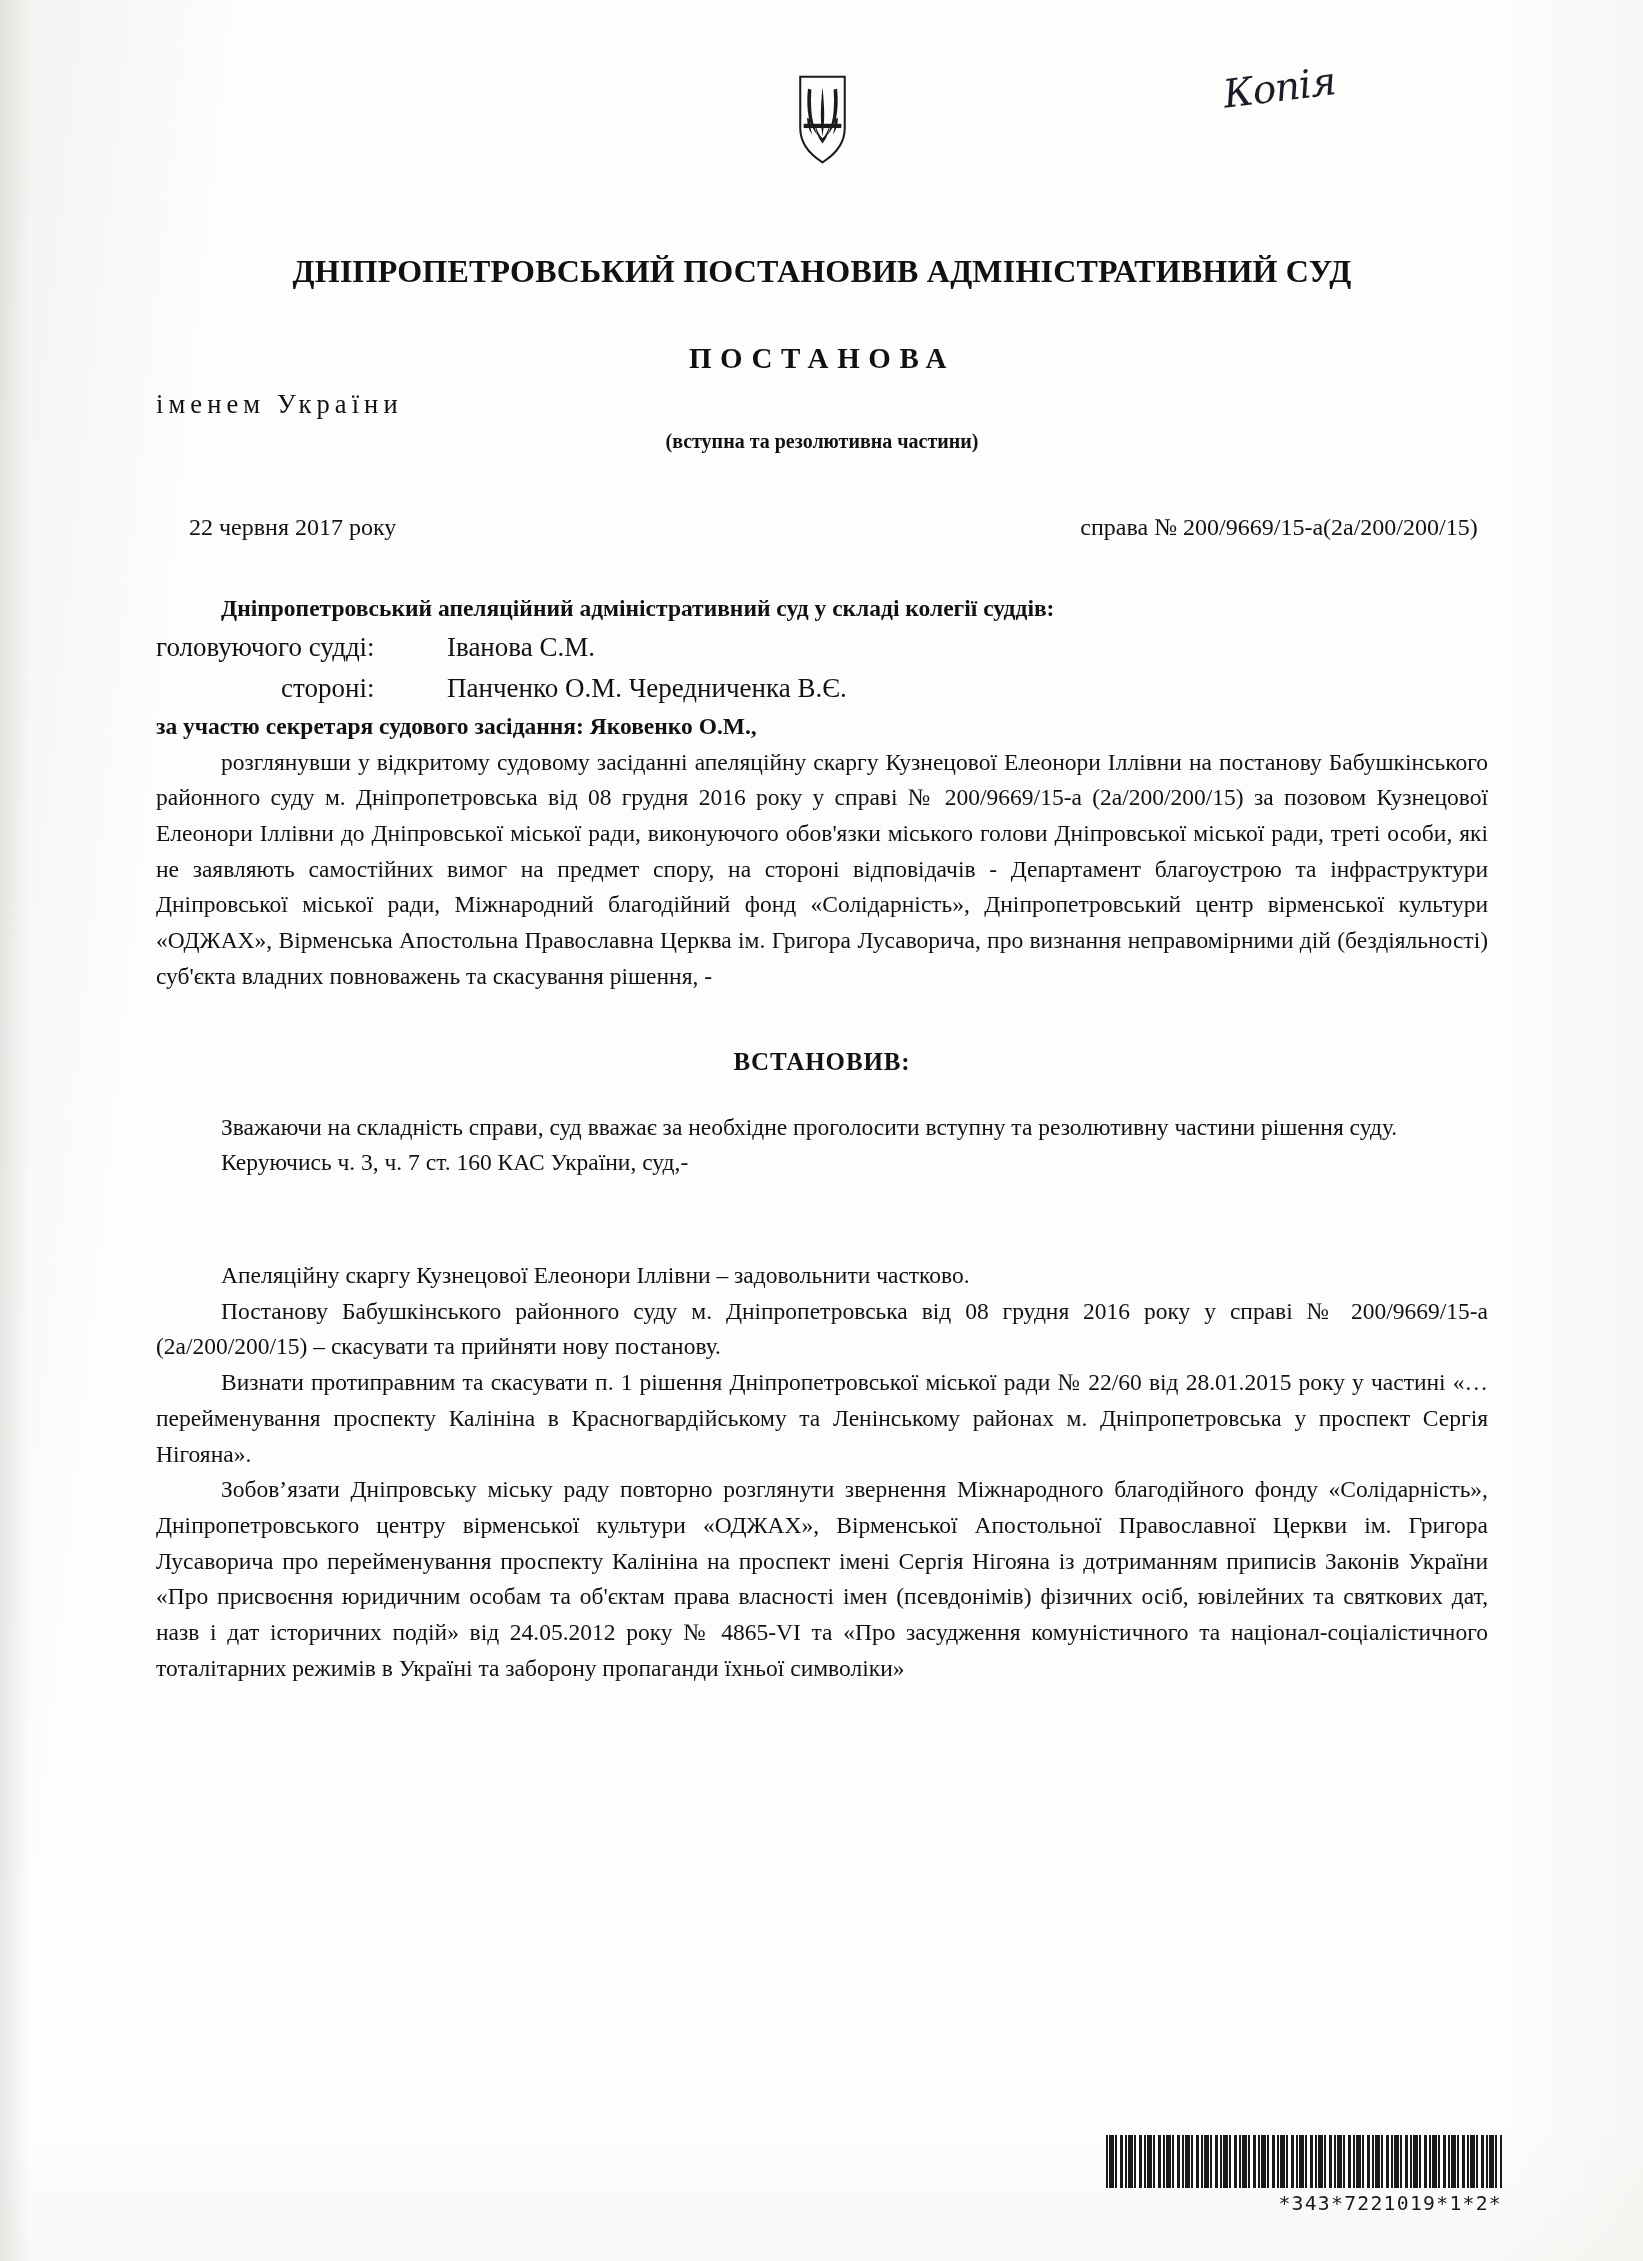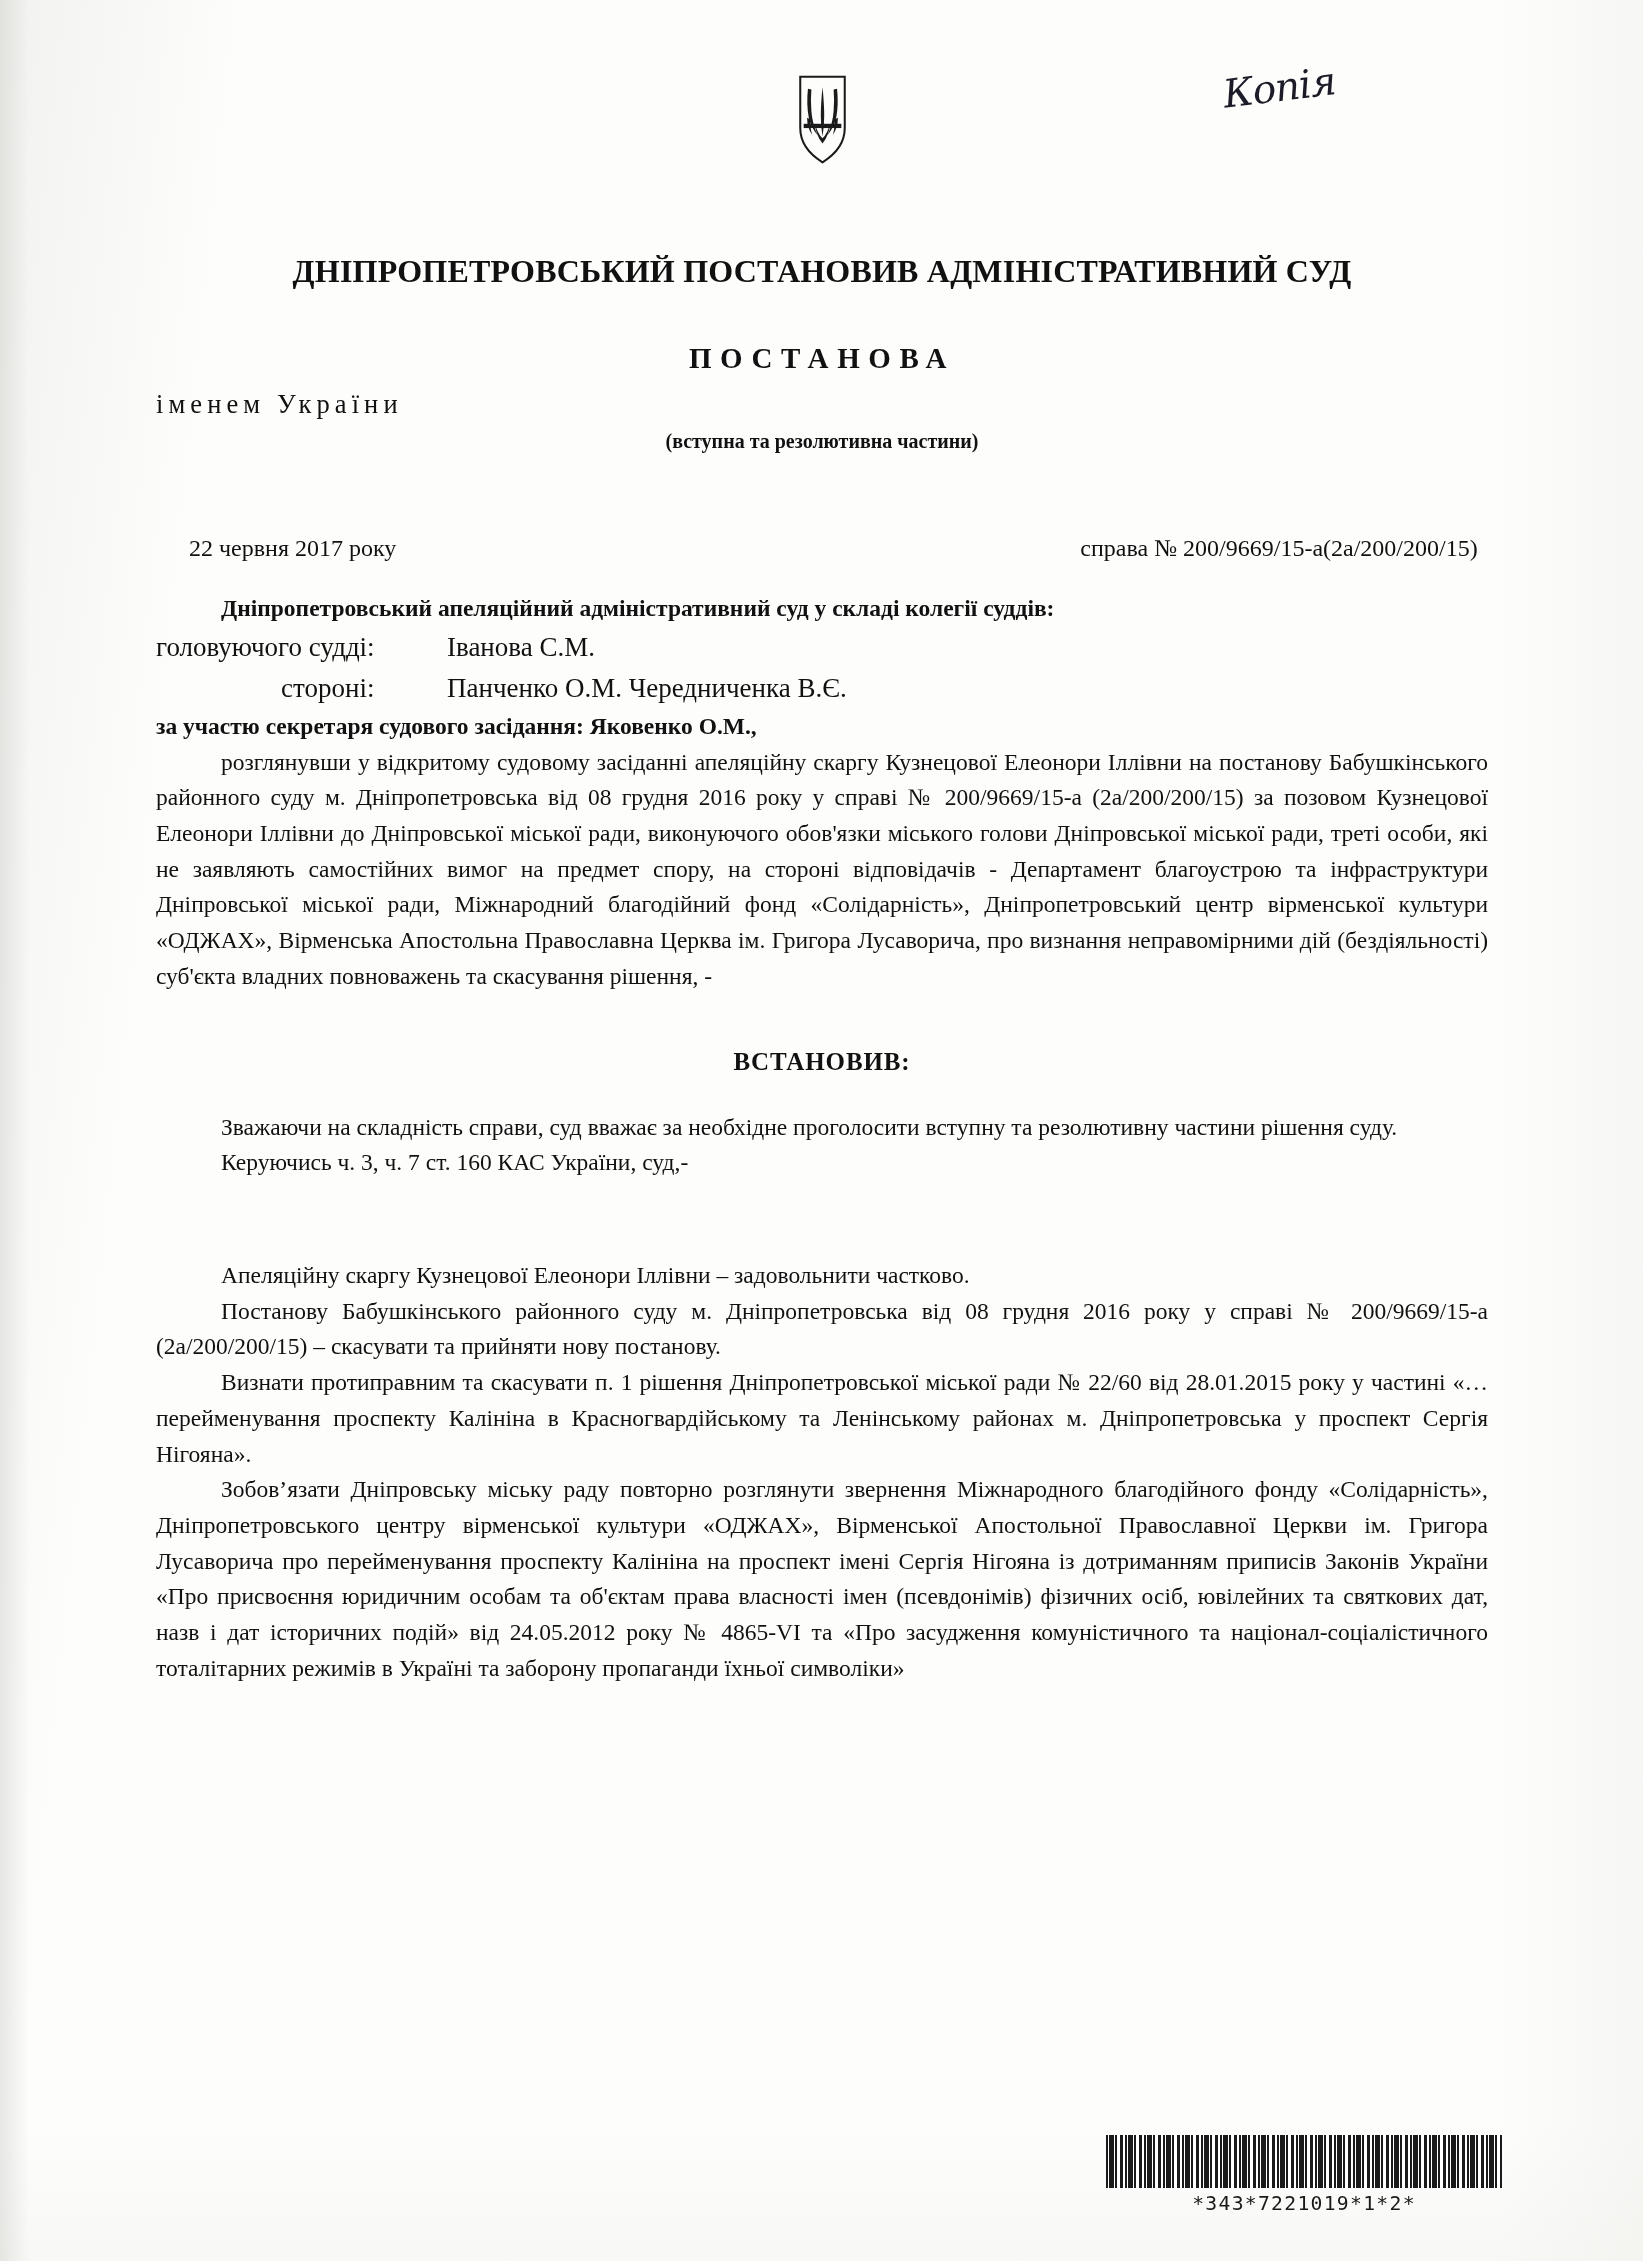--- a/index.html
+++ b/index.html
@@ -116,21 +116,20 @@
     position: absolute;
     left: 0;
     right: 0;
     top: 514px;
     display: flex;
     justify-content: space-between;
     align-items: baseline;
     font-size: 24px;
     padding: 0 10.3px 0 33px;
     box-sizing: border-box;
-    margin-top: 21px;
   }
 
   
   .body-block {
     position: absolute;
     left: 0;
     right: 0;
     top: 591px;
     font-size: 23.5px;
     line-height: 1.52;
@@ -164,21 +163,21 @@
   }
   .sp-sm { height: 29px; }
   .sp-md { height: 48px; }
 
   
   .barcode-area {
     position: absolute;
     left: 1106px;
     top: 2135px;
     width: 396px;
-    text-align: center;
+    text-align: right;
   }
   .barcode-bars {
     height: 53px;
     width: 100%;
     background-repeat: repeat-x;
     background-size: 19px 100%;
     background-image:
       linear-gradient(90deg,
         #1a1a1a 0 1.7px, #fff 1.7px 3.4px,
         #1a1a1a 3.4px 7.7px, #fff 7.7px 9.4px,

